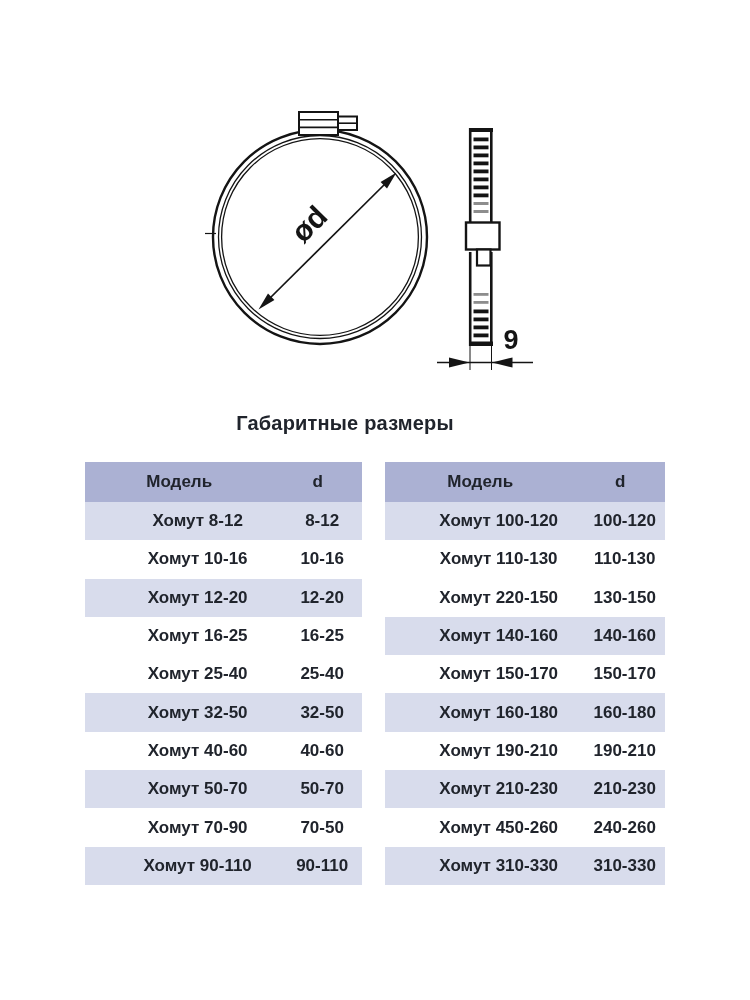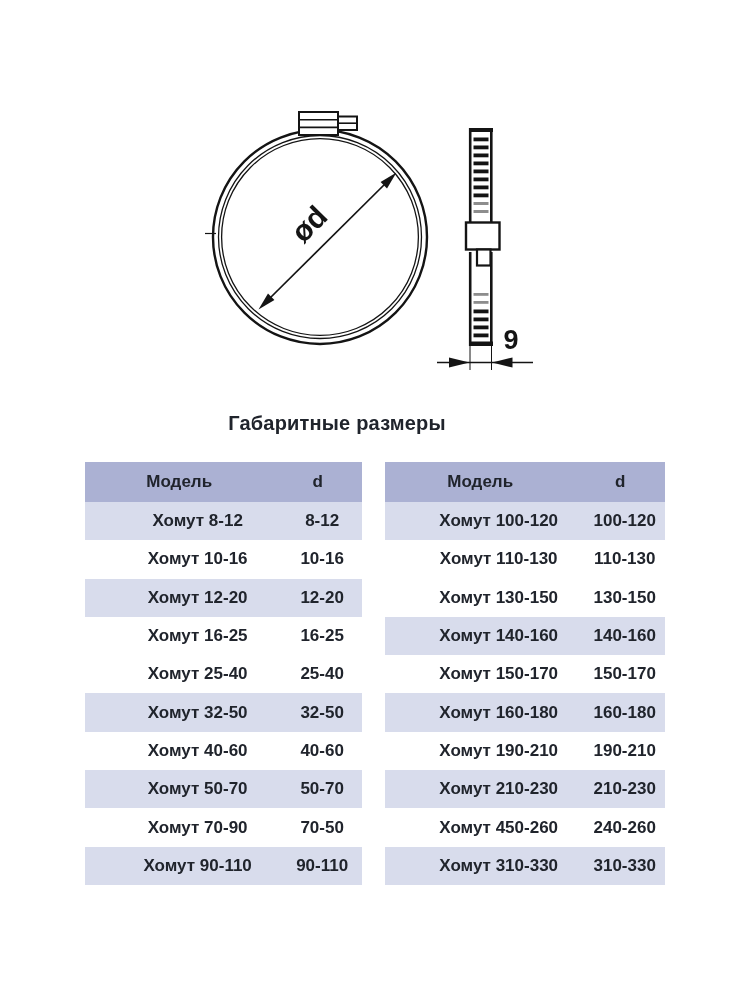--- a/index.html
+++ b/index.html
@@ -11,21 +11,21 @@
   }
   html,body{margin:0;padding:0;}
   body{
     width:750px;height:1000px;background:#ffffff;
     font-family:"Liberation Sans",sans-serif;color:var(--text);
     position:relative;overflow:hidden;
   }
   .page{position:relative;width:750px;height:1000px;background:#fff;}
   .drawing-svg{position:absolute;left:0;top:0;}
   .page-title{
-    position:absolute;left:0;top:412px;width:674px;
+    position:absolute;left:8px;top:412px;width:674px;
     text-align:center;font-size:20px;font-weight:bold;letter-spacing:.2px;
   }
   .spec-table{
     position:absolute;top:462px;width:277px;
     display:flex;flex-direction:column;
   }
   .spec-table.left{left:85px;}
   .spec-table.right{left:385px;width:280px;}
   .t-header{
     display:flex;align-items:center;height:40px;
@@ -172,21 +172,21 @@
     </div>
   <div class="t-row shade">
         <div class="c-model">Хомут 100-120</div>
         <div class="c-d">100-120</div>
       </div>
       <div class="t-row plain">
         <div class="c-model">Хомут 110-130</div>
         <div class="c-d">110-130</div>
       </div>
       <div class="t-row plain">
-        <div class="c-model">Хомут 130-150</div>
+        <div class="c-model">Хомут 220-150</div>
         <div class="c-d">130-150</div>
       </div>
       <div class="t-row shade">
         <div class="c-model">Хомут 140-160</div>
         <div class="c-d">140-160</div>
       </div>
       <div class="t-row plain">
         <div class="c-model">Хомут 150-170</div>
         <div class="c-d">150-170</div>
       </div>

